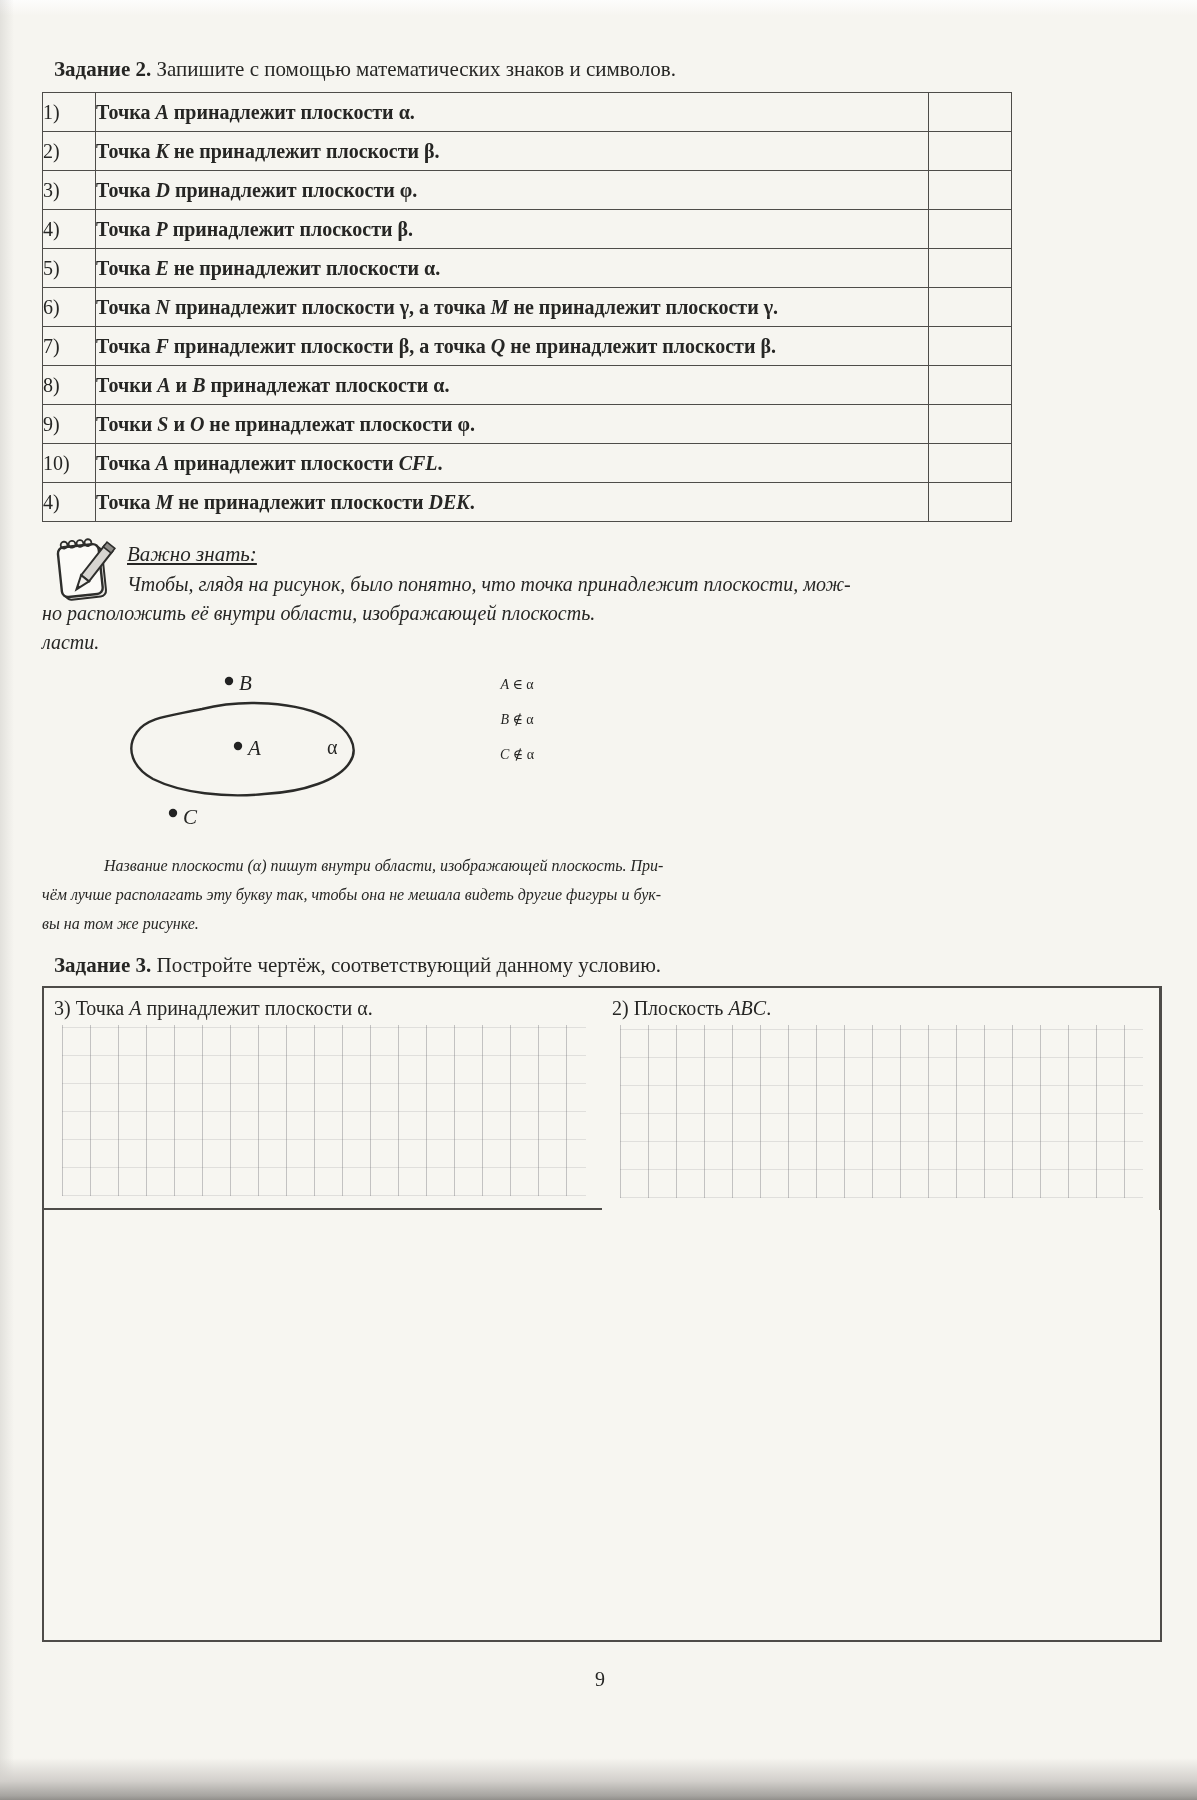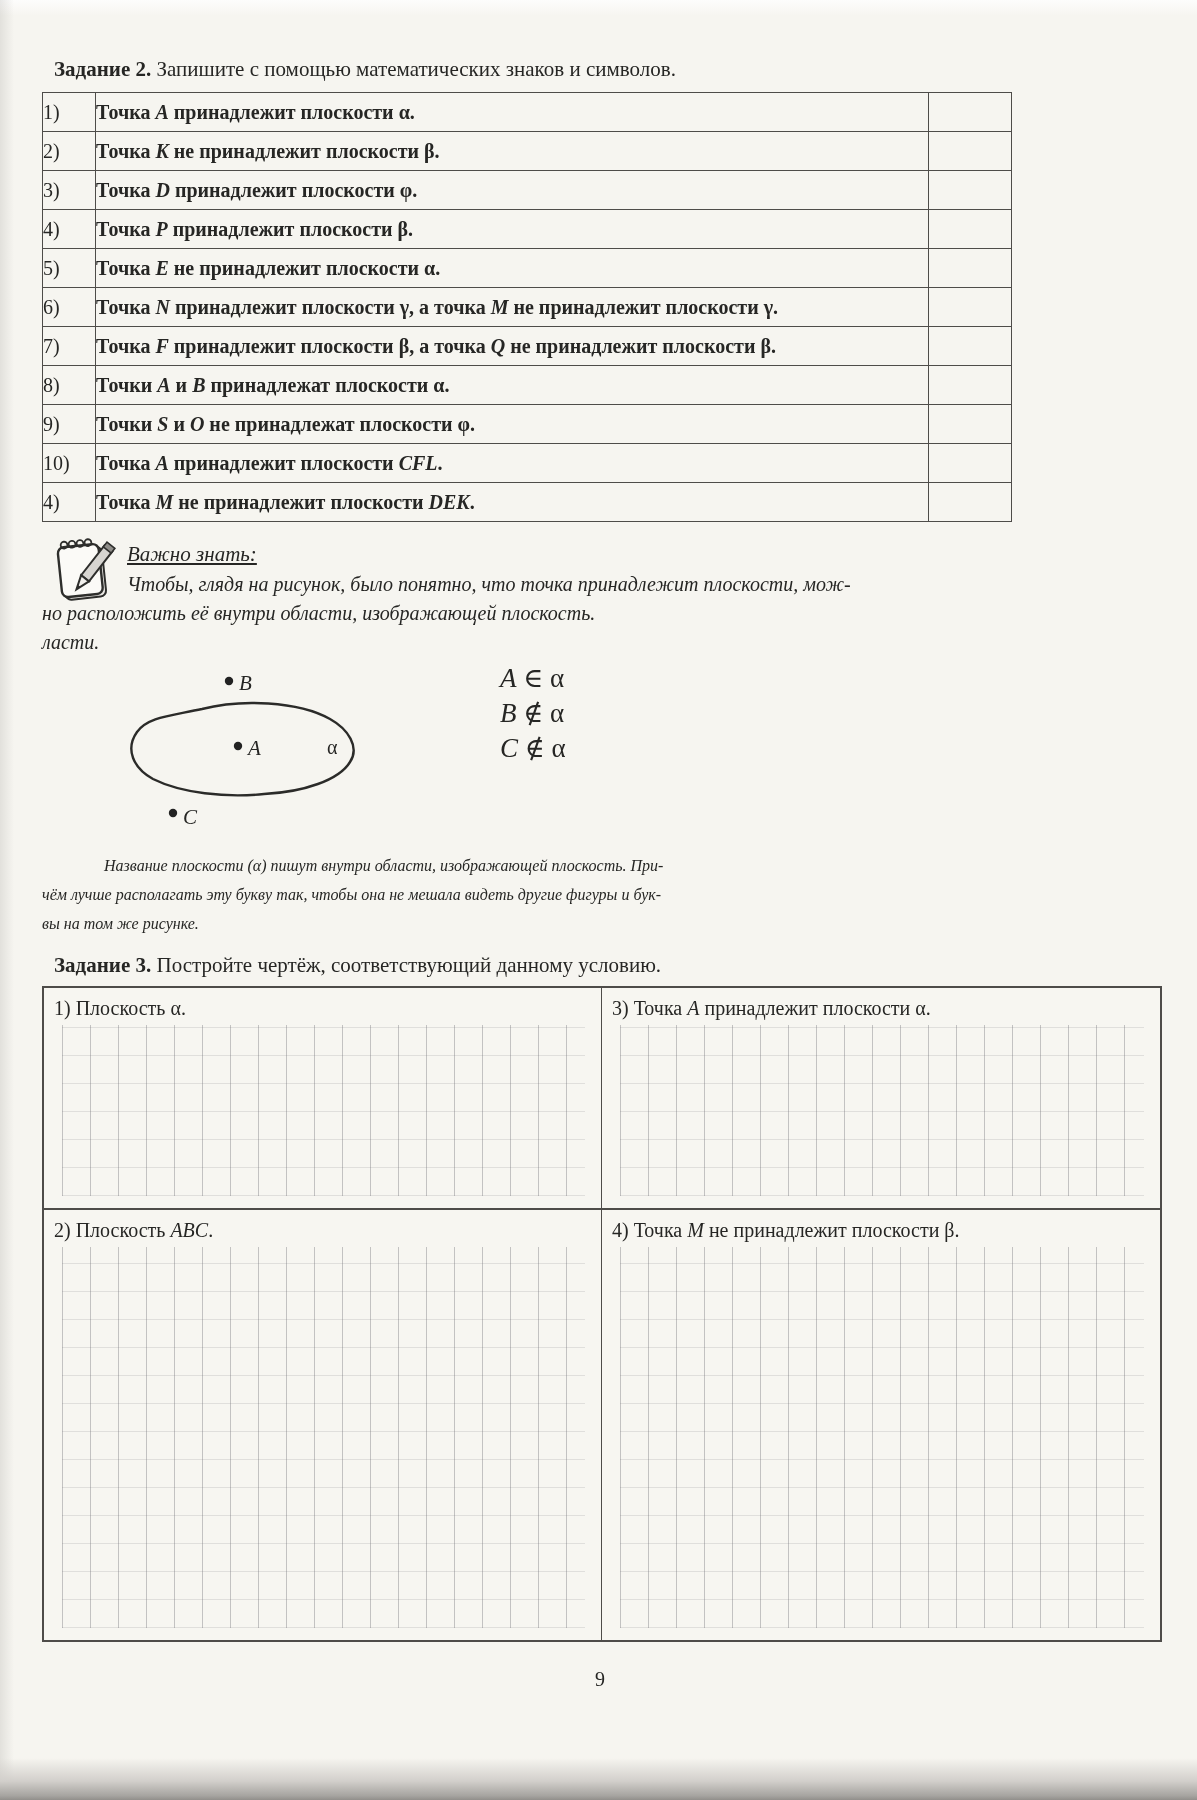--- a/index.html
+++ b/index.html
@@ -38,21 +38,21 @@
   .para{font-style:italic;line-height:29px;}
   .para div{white-space:nowrap;}
   .ind85{margin-left:85px;}
   .ind62{margin-left:62px;}
 
   
   .diagram{position:relative;height:190px;margin-top:4px;}
   .diagram svg{position:absolute;left:0;top:0;}
   .svg-label{font:italic 21px "Liberation Serif","DejaVu Serif",serif;fill:#262624;}
   .svg-alpha{font:20px "Liberation Serif","DejaVu Serif",serif;fill:#262624;}
-  .equations{position:absolute;left:458px;top:0;font-size:27px;line-height:35px;}
+  .equations{position:absolute;left:458px;top:6px;font-size:14px;line-height:35px;text-align:center;}
 
   
   .grid{display:grid;grid-template-columns:1fr 1fr;grid-template-rows:222px 430px;
     border:2px solid #4e4c49;width:1116px;margin-top:8px;background:#f7f6f1;}
   .cell{display:flex;flex-direction:column;min-width:0;}
   .cell.bR{border-right:1.7px solid #4e4c49;}
   .cell.bB{border-bottom:2px solid #4e4c49;}
   .cell-label{font-size:20px;line-height:26px;padding:7px 6px 2px 10px;}
   .graph{flex:1;margin:2px 16px 12px 18px;
     background-image:
@@ -182,34 +182,26 @@
 
   <div class="para">
     <div class="ind62">Название плоскости (α) пишут внутри области, изображающей плоскость. При-</div>
     <div>чём лучше располагать эту букву так, чтобы она не мешала видеть другие фигуры и бук-</div>
     <div>вы на том же рисунке.</div>
   </div>
 
   <p class="task-title" style="margin-top:14px;margin-bottom:8px;"><b>Задание 3.</b><span> Постройте чертёж, соответствующий данному условию.</span></p>
 
   <div class="grid">
-    <div class="cell bR bB">
-      <div class="cell-label">1) Плоскость α.</div>
-      <div class="graph"></div>
-    </div>
     <div class="cell bB">
       <div class="cell-label">3) Точка <i>A</i> принадлежит плоскости α.</div>
       <div class="graph"></div>
     </div>
     <div class="cell bR">
       <div class="cell-label">2) Плоскость <i>ABC</i>.</div>
       <div class="graph"></div>
     </div>
-    <div class="cell">
-      <div class="cell-label">4) Точка <i>M</i> не принадлежит плоскости β.</div>
-      <div class="graph"></div>
-    </div>
   </div>
 
   <div class="page-number">9</div>
 </div>
 
 <div class="edge-bottom"></div>
 
 </body></html>

